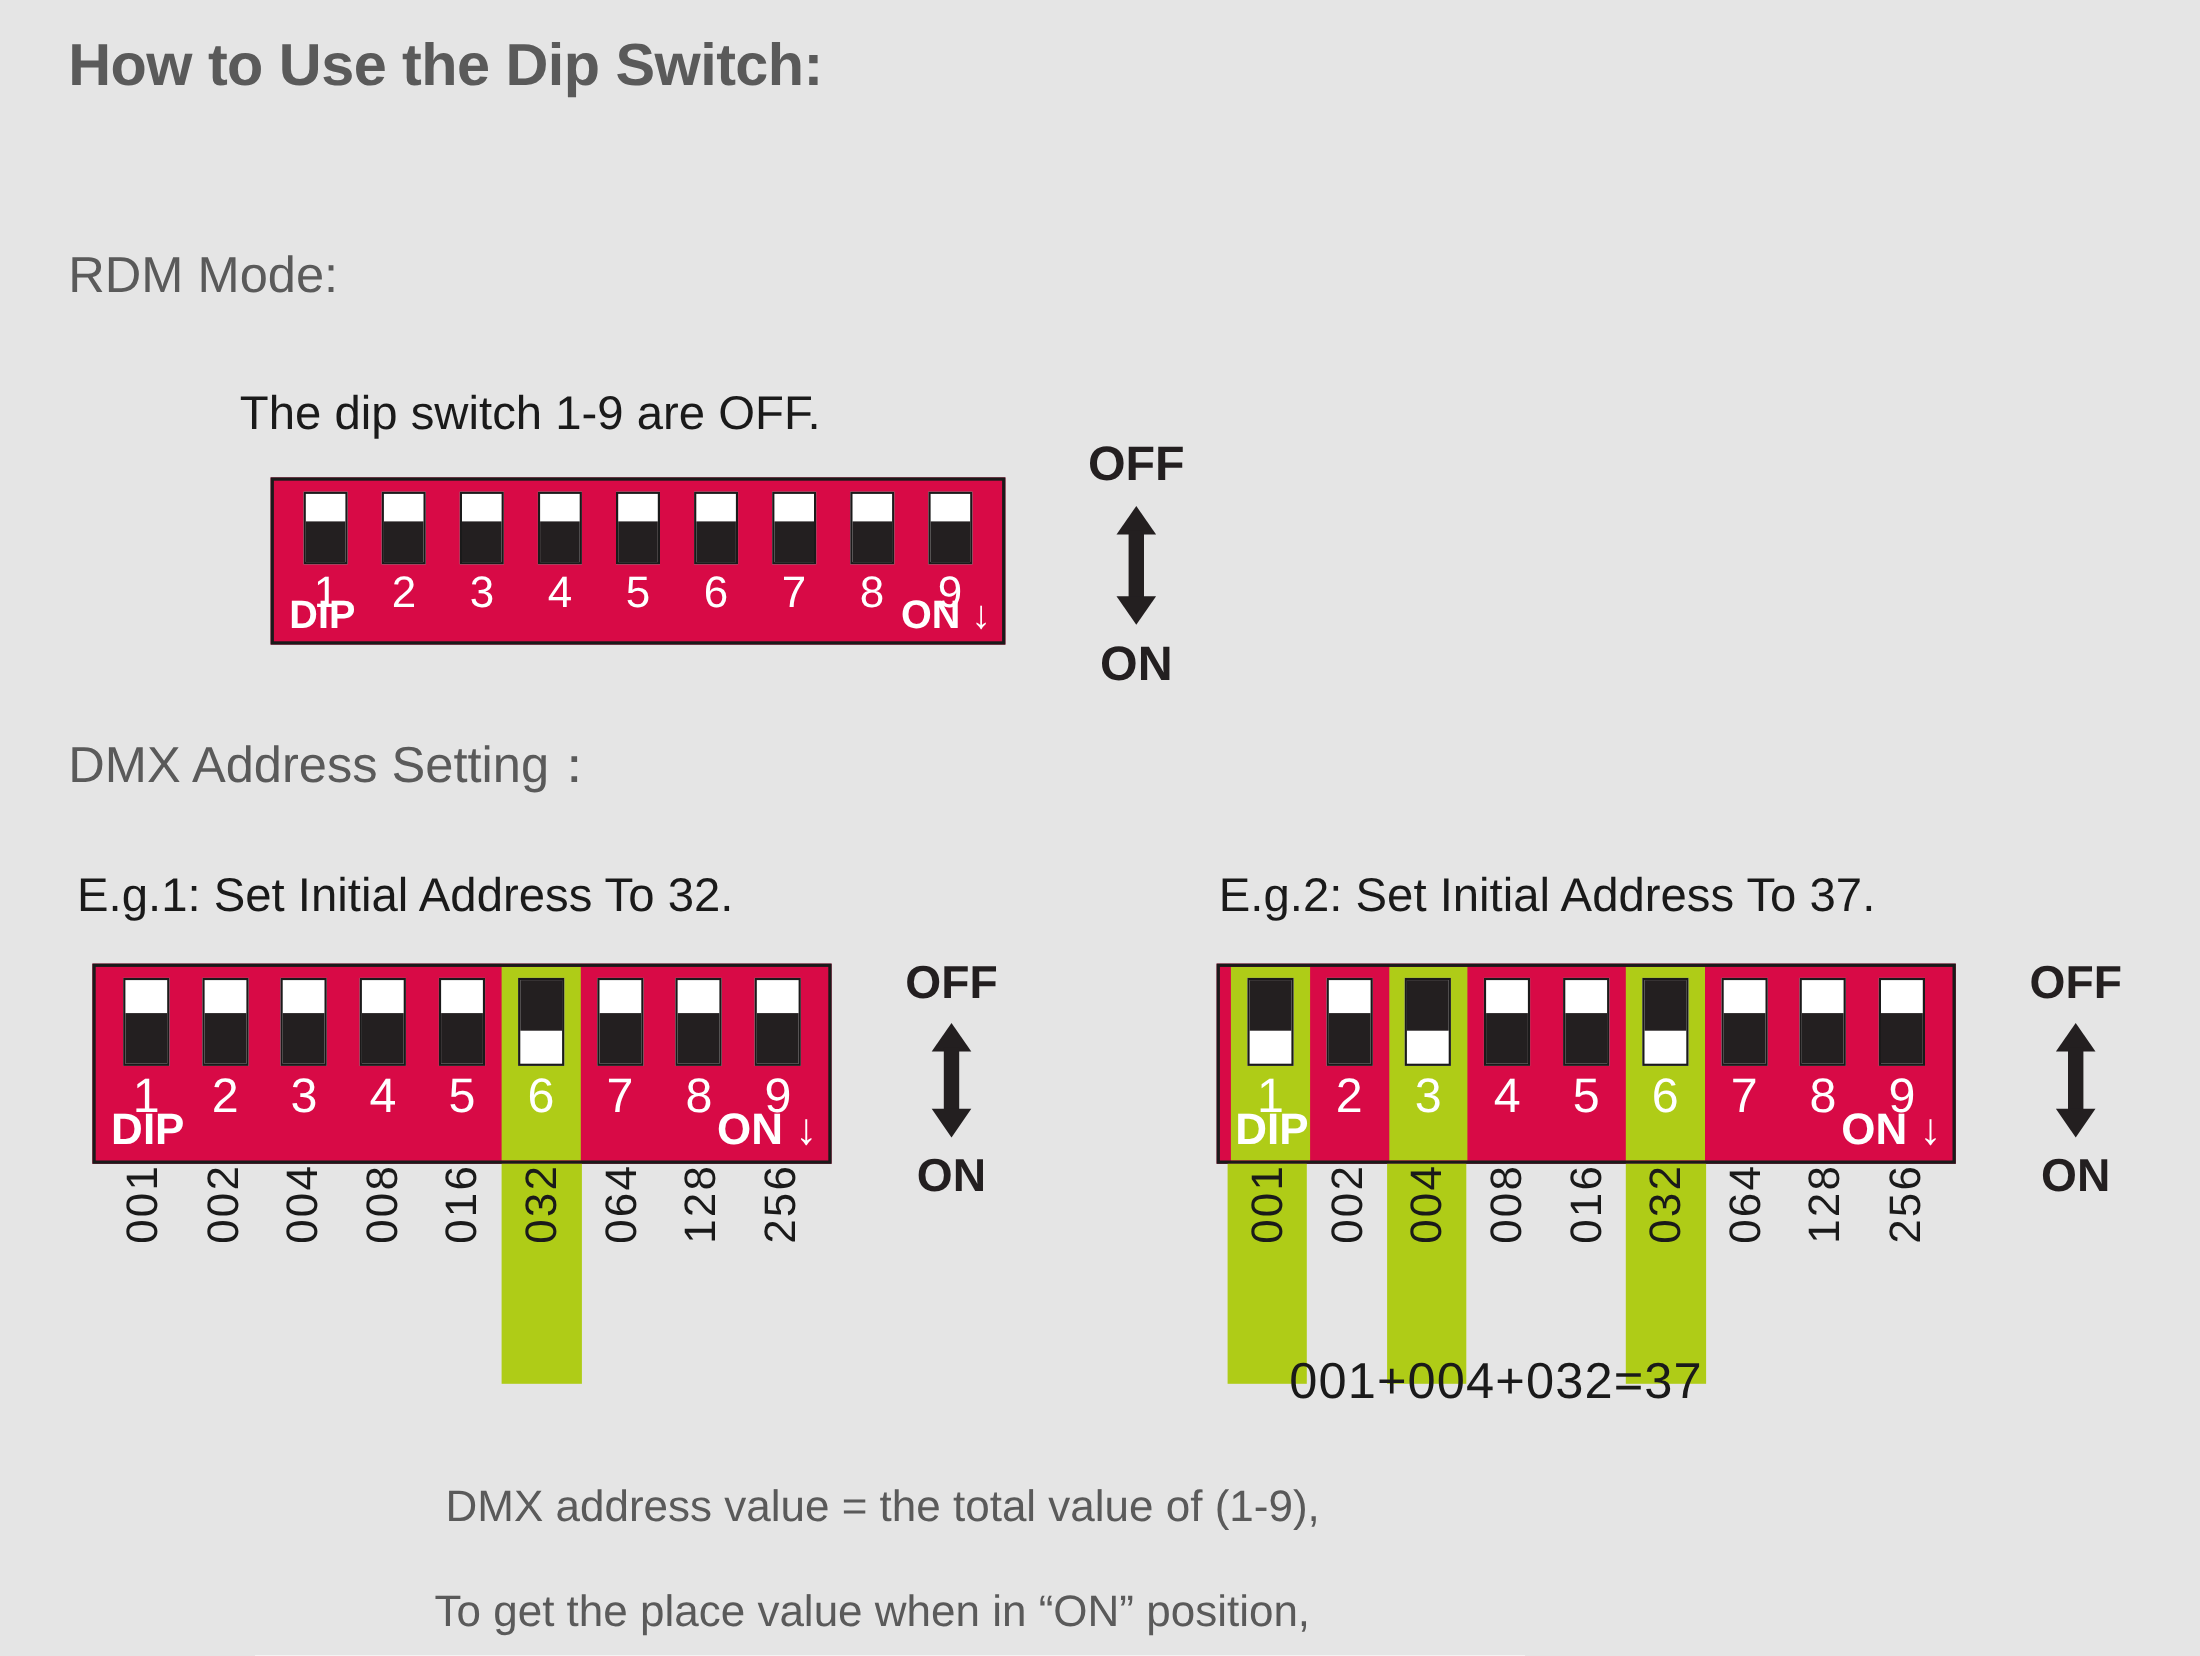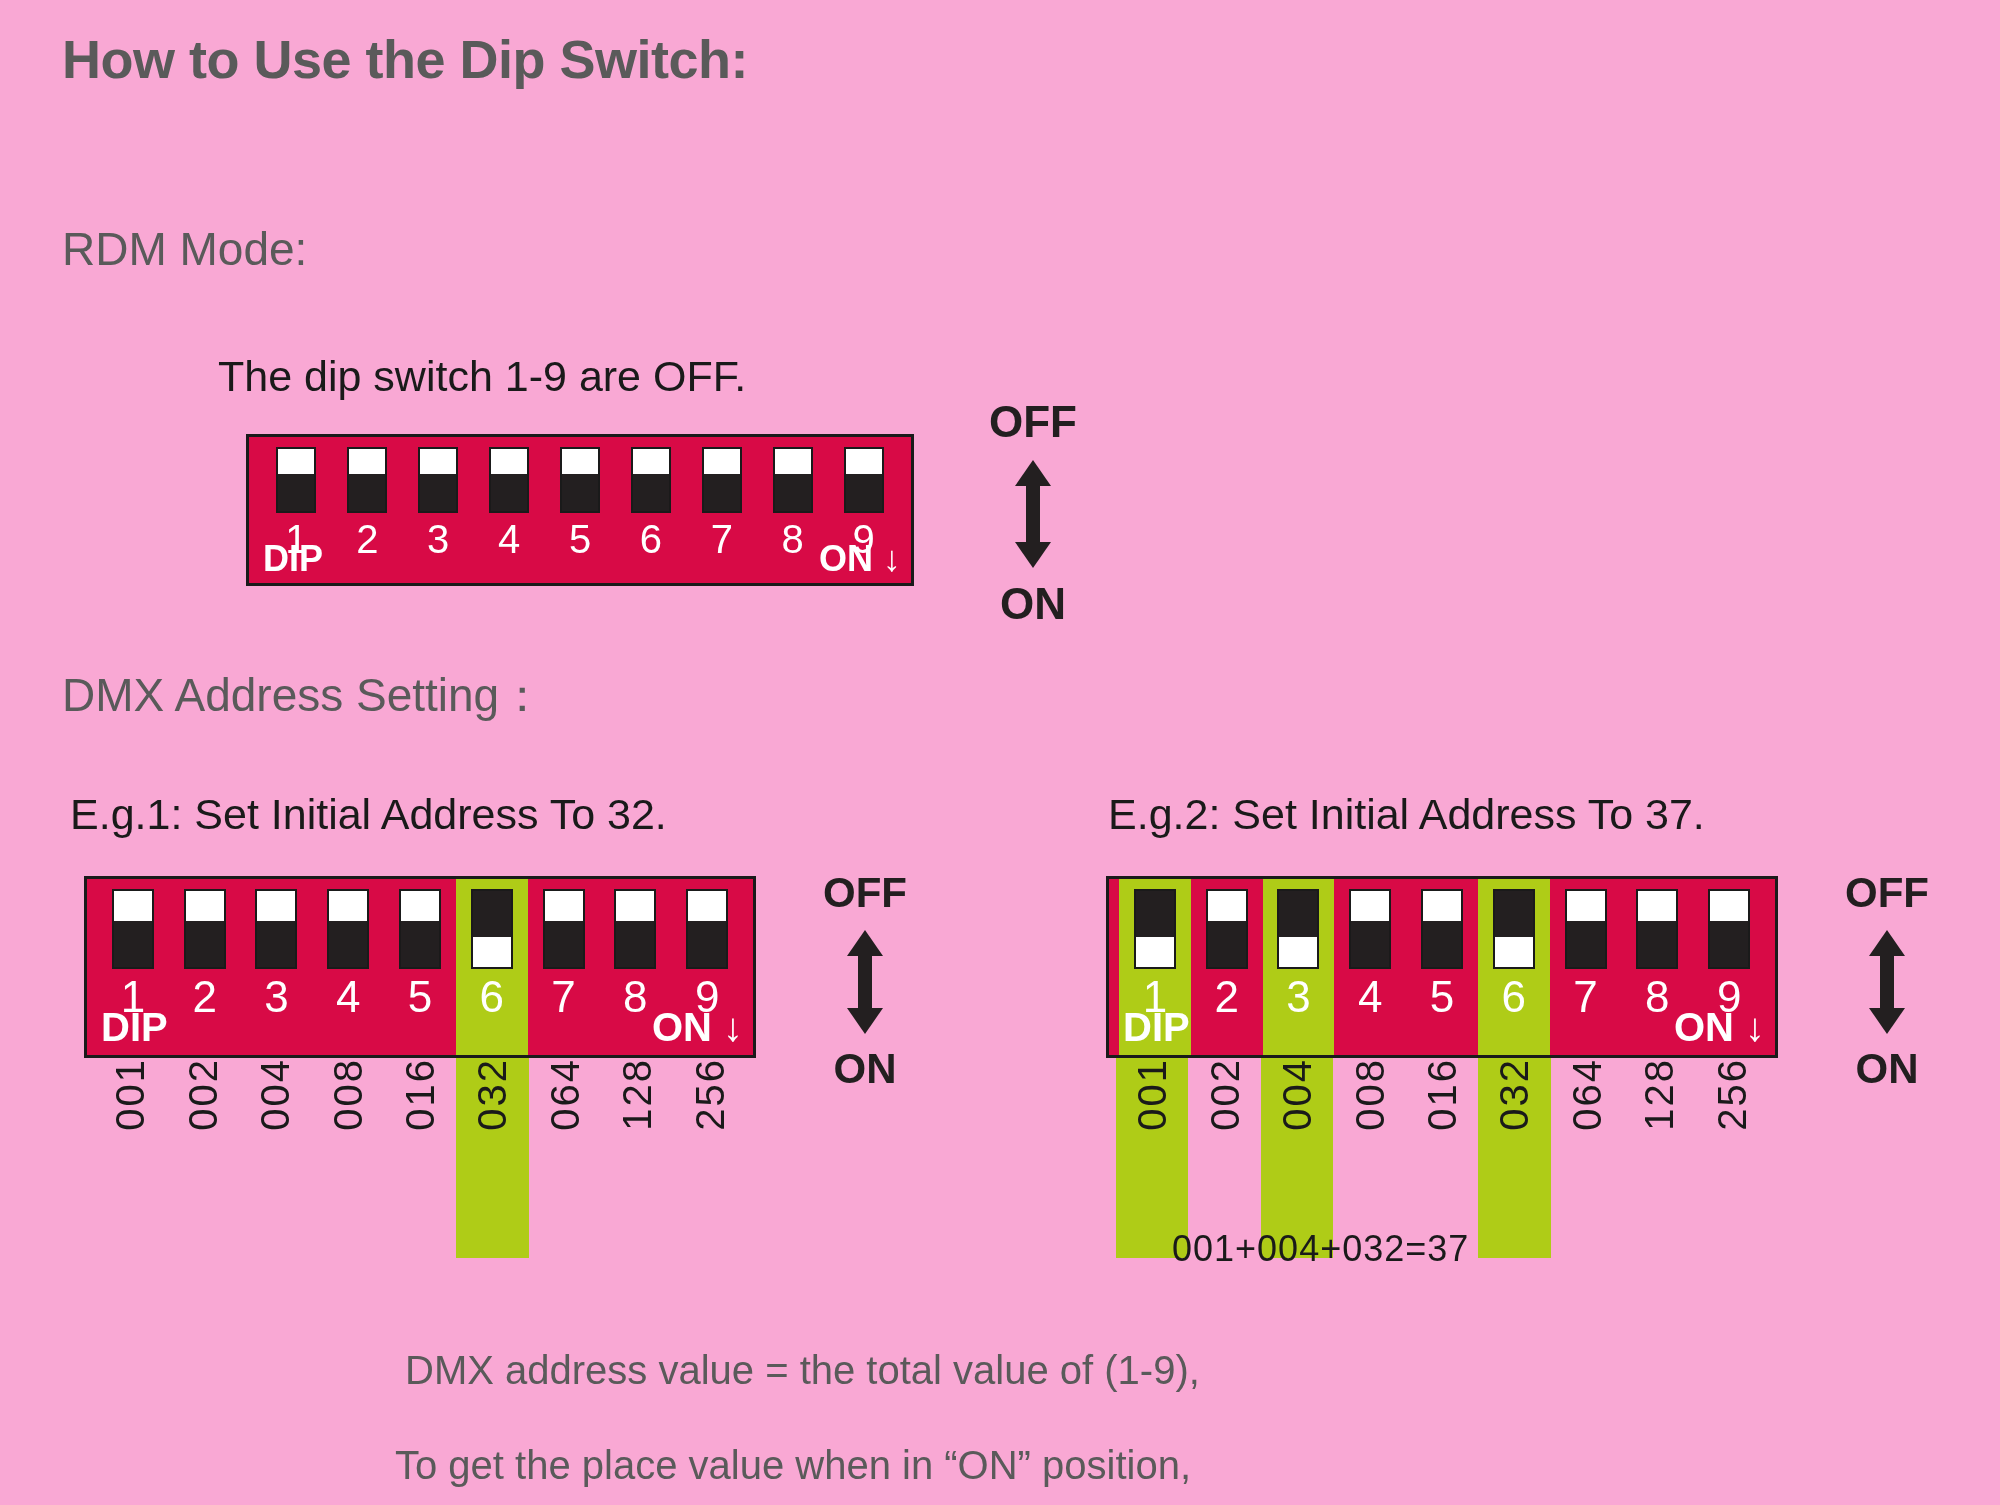--- a/index.html
+++ b/index.html
@@ -3,21 +3,21 @@
 <meta charset="utf-8">
 <style>
   * { box-sizing: border-box; margin: 0; padding: 0; }
   html, body {
     width: 2000px;
     height: 1505px;
     background: #ffffff;
     font-family: "Liberation Sans", sans-serif;
     overflow: hidden;
   }
-  .page { position: relative; width: 2000px; height: 1505px; background: #f9a8d4; }
+  .page { position: relative; width: 2000px; height: 1505px; background: #e5e5e5; }
 
   
   .h-main {
     position: absolute;
     left: 62px; top: 28px;
     font-size: 54px;
     font-weight: bold;
     color: #5a5a5a;
     letter-spacing: -0.5px;
     white-space: nowrap;
@@ -56,21 +56,21 @@
     font-size: 40px;
     color: #5a5a5a;
     white-space: nowrap;
   }
   .f1 { left: 405px; top: 1348px; }
   .f2 { left: 395px; top: 1443px; }
 
   .sum-eq {
     position: absolute;
     left: 1172px; top: 1228px;
-    font-size: 36px;
+    font-size: 46px;
     color: #1a1a1a;
     letter-spacing: 1px;
     white-space: nowrap;
   }
 
   
   .dip-wrap { position: absolute; }
 
   .dip-body {
     position: relative;

